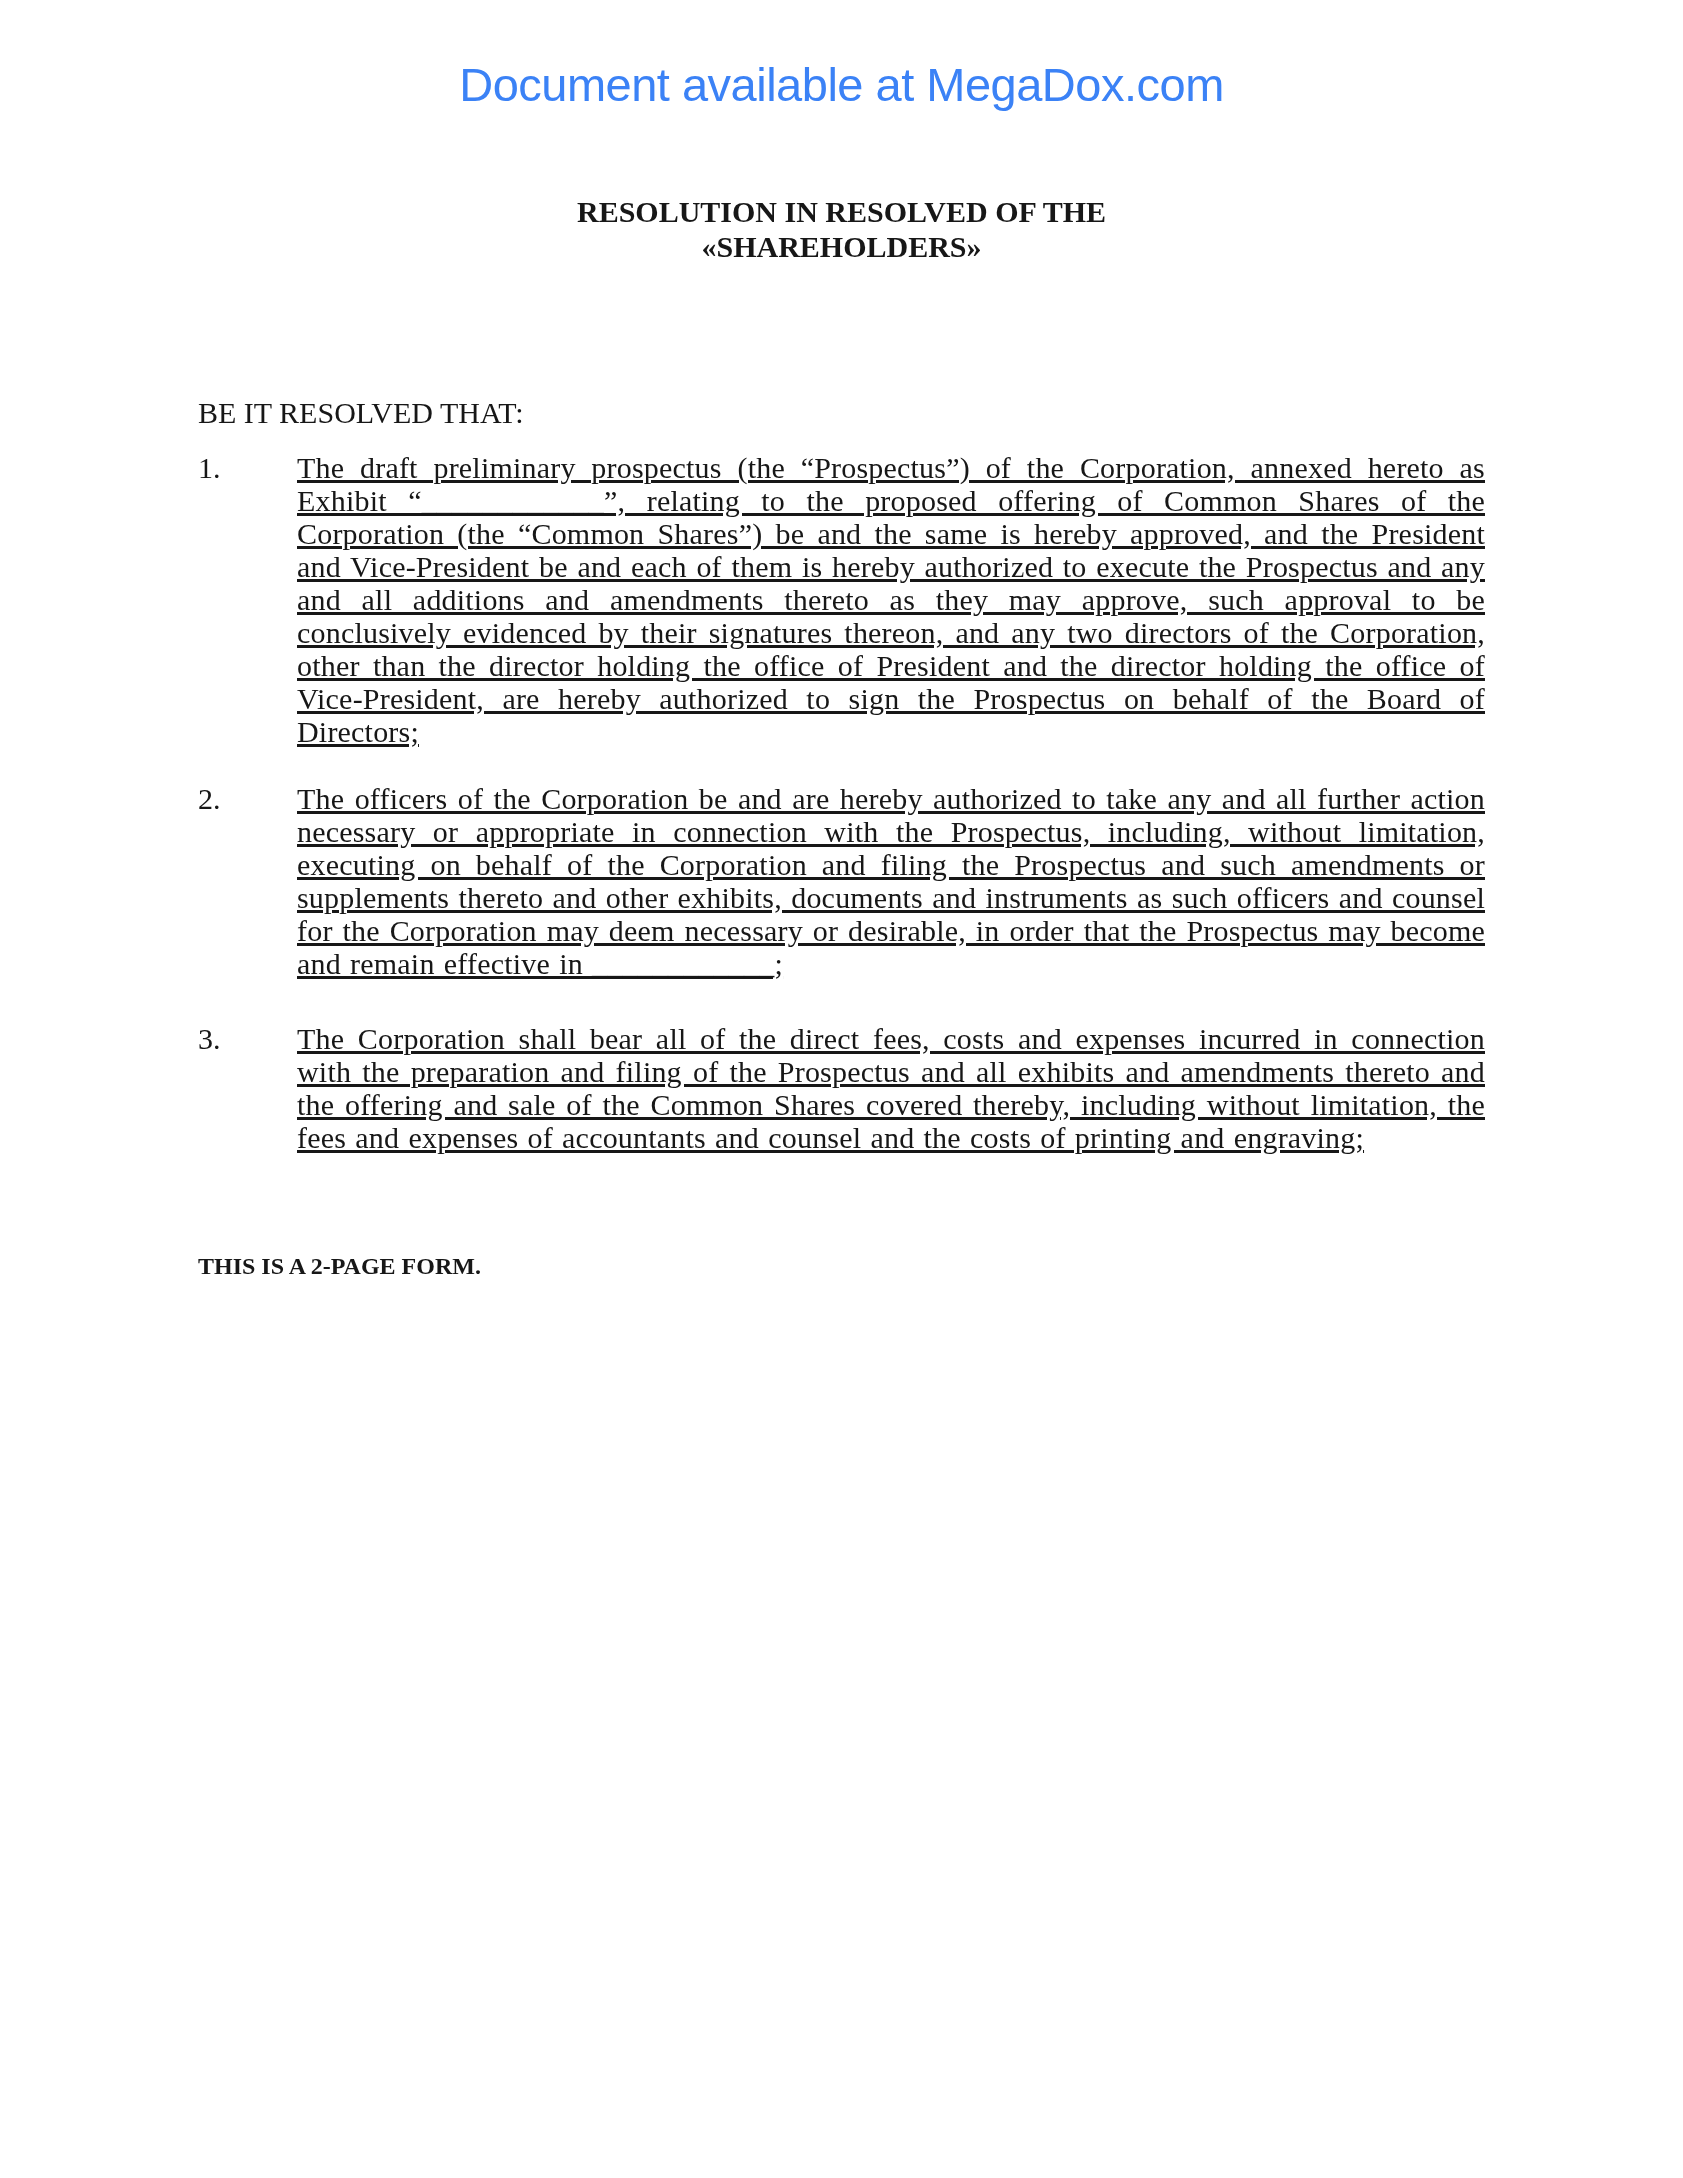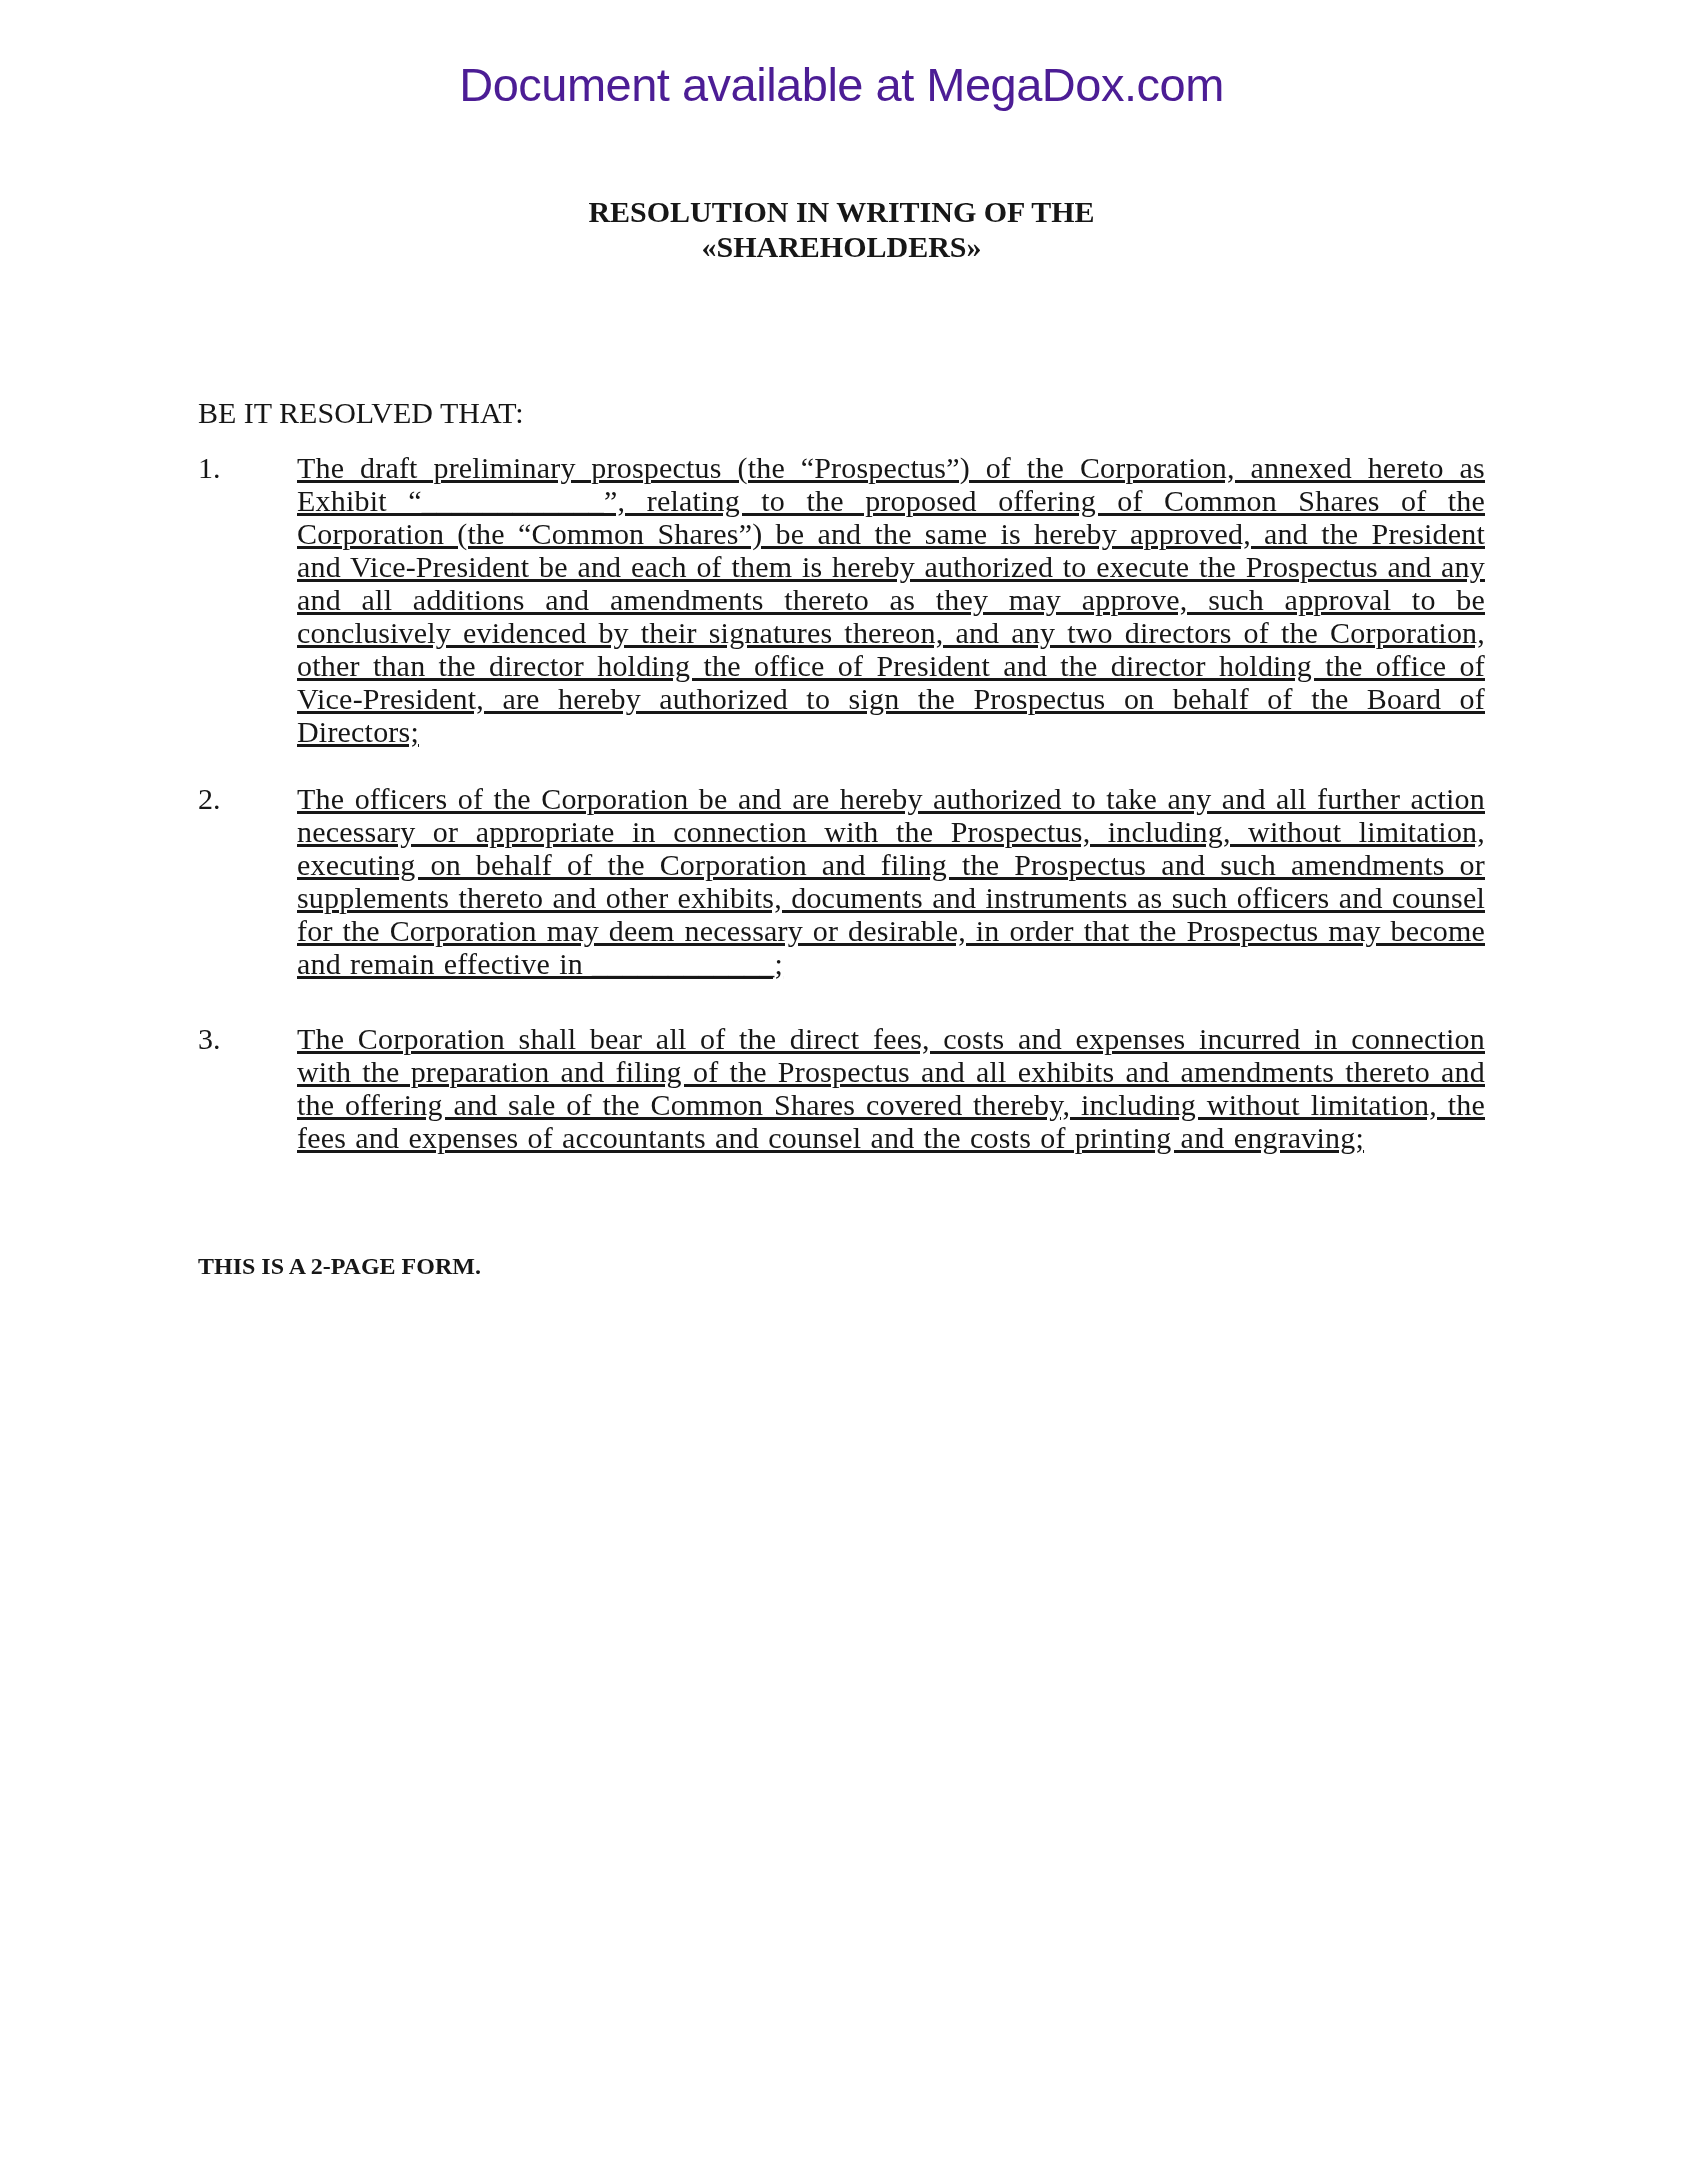--- a/index.html
+++ b/index.html
@@ -19,21 +19,21 @@
   .watermark {
     position: absolute;
     top: 57px;
     left: 0;
     right: 0;
     text-align: center;
     font-family: "Liberation Sans", sans-serif;
     font-size: 47px;
     font-weight: 400;
     letter-spacing: -0.5px;
-    color: #4c1d95;
+    color: #3b82f6;
   }
   .title-block {
     position: absolute;
     top: 194px;
     left: 198px;
     width: 1287px;
     text-align: center;
     font-weight: bold;
     font-size: 30px;
     line-height: 35px;
@@ -81,21 +81,21 @@
   }
 </style>
 </head>
 <body>
 
 <div class="page">
 
   <div class="watermark">Document available at MegaDox.com</div>
 
   <div class="title-block">
-    <div>RESOLUTION IN WRITING OF THE</div>
+    <div>RESOLUTION IN RESOLVED OF THE</div>
     <div>«SHAREHOLDERS»</div>
   </div>
 
   <div class="resolved-heading">BE IT RESOLVED THAT:</div>
 
   <div class="clause clause-1">
     <div class="clause-number">1.</div>
     <div class="clause-text">The draft preliminary prospectus (the “Prospectus”) of the Corporation, annexed hereto as Exhibit “____________”, relating to the proposed offering of Common Shares of the Corporation (the “Common Shares”) be and the same is hereby approved, and the President and Vice-President be and each of them is hereby authorized to execute the Prospectus and any and all additions and amendments thereto as they may approve, such approval to be conclusively evidenced by their signatures thereon, and any two directors of the Corporation, other than the director holding the office of President and the director holding the office of Vice-President, are hereby authorized to sign the Prospectus on behalf of the Board of Directors;</div>
   </div>
 

